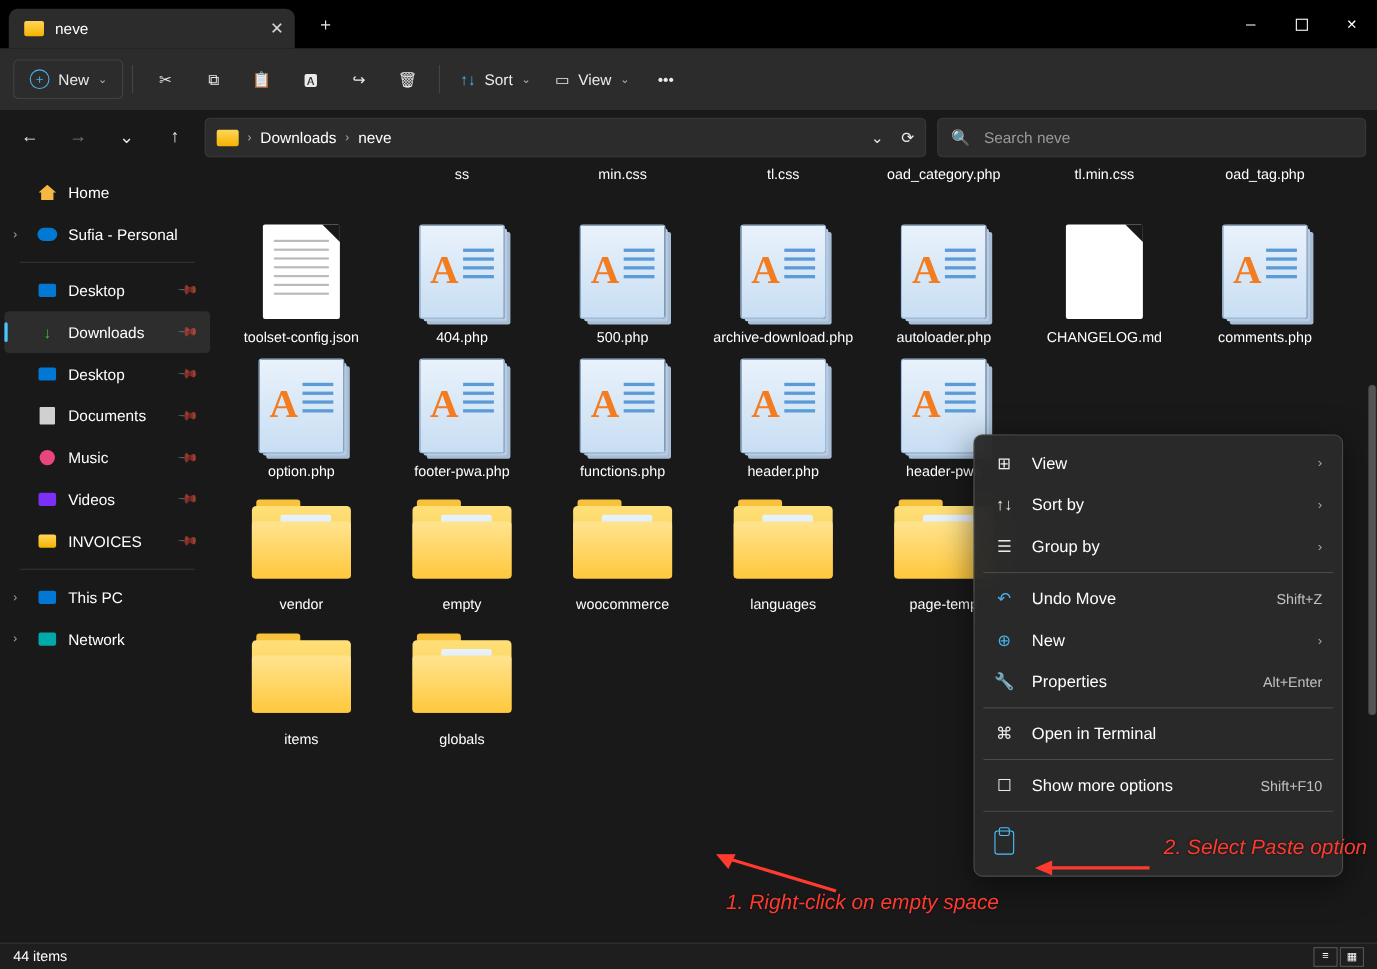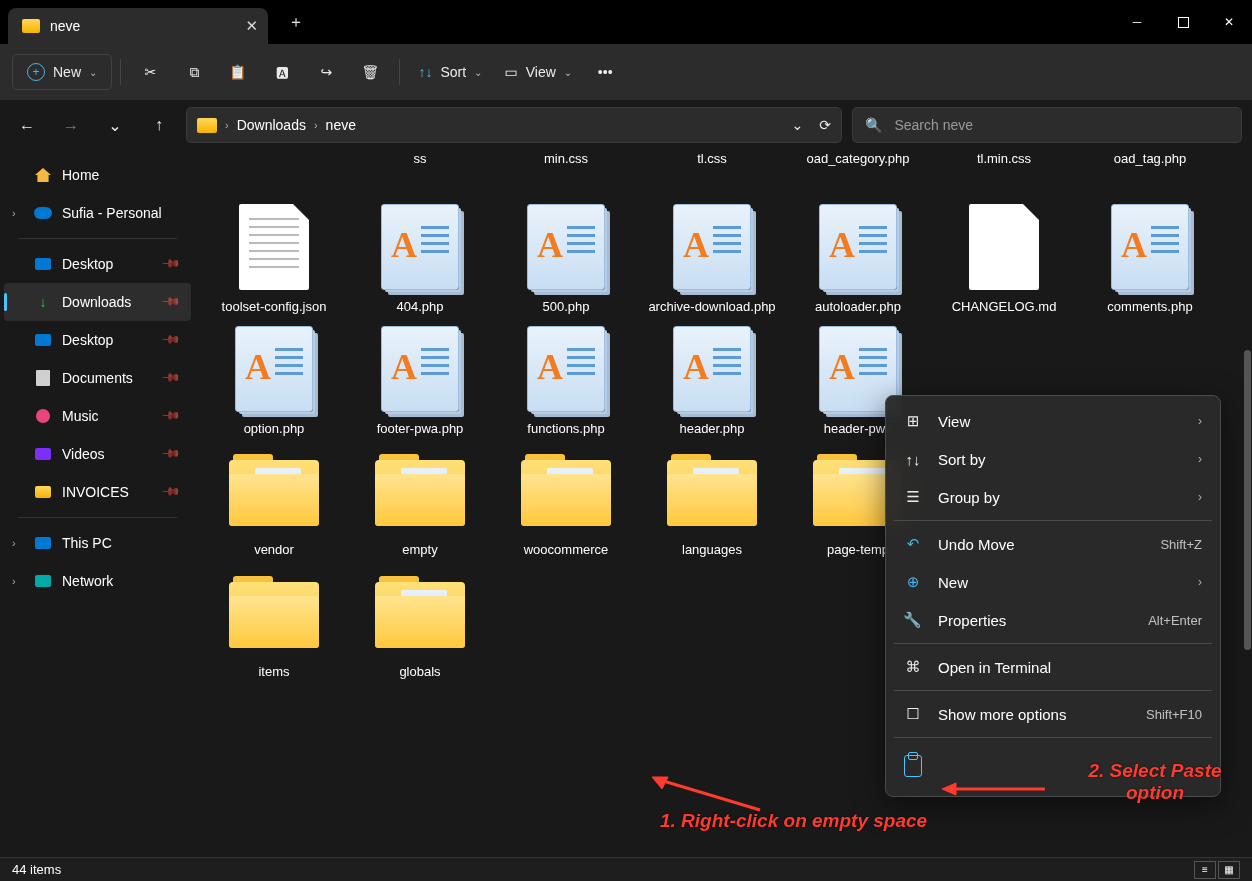--- a/index.html
+++ b/index.html
@@ -80,21 +80,21 @@
   .ctx{position:absolute;left:885px;top:395px;width:336px;background:rgba(42,42,42,0.96);border:1px solid #4a4a4a;border-radius:8px;padding:6px;backdrop-filter:blur(20px);box-shadow:0 8px 30px rgba(0,0,0,.5);}
   .ctxitem{height:38px;display:flex;align-items:center;gap:16px;padding:0 12px;border-radius:5px;font-size:15px;}
   .ctxitem .rt2{margin-left:auto;font-size:13px;opacity:.7;}
   .ctxitem .arr{margin-left:auto;opacity:.6;font-size:12px;}
   .ctxdiv{height:1px;background:#4a4a4a;margin:4px 2px;}
   .ctxicon{width:18px;display:flex;justify-content:center;opacity:.9;}
   .ctxbottom{height:48px;display:flex;align-items:center;padding:0 12px;}
   .clip{width:18px;height:22px;border:1.5px solid #4cc2ff;border-radius:3px;position:relative;}
   .clip::before{content:"";position:absolute;left:3px;top:-4px;width:8px;height:6px;border:1.5px solid #4cc2ff;border-radius:2px;}
   
-  .anno{position:absolute;color:#ff3b30;font-weight:700;font-size:19px;font-style:italic;text-shadow:0 0 2px rgba(0,0,0,.8);}
+  .anno{position:absolute;color:#ff3b30;font-weight:400;font-size:19px;font-style:italic;text-shadow:0 0 2px rgba(0,0,0,.8);}
   .arrow1{position:absolute;left:650px;top:775px;}
   .arrow2{position:absolute;left:940px;top:780px;}
   .arrsvg{stroke:#ff3b30;fill:#ff3b30;}
   
   .status{position:absolute;bottom:0;left:0;right:0;height:24px;background:#1e1e1e;display:flex;align-items:center;padding:0 12px;font-size:13px;border-top:1px solid #333;}
   .status .viewbtns{margin-left:auto;display:flex;gap:2px;}
   .status .viewbtns div{width:22px;height:18px;border:1px solid #555;display:flex;align-items:center;justify-content:center;font-size:10px;}
   
   .scrollbar{position:absolute;right:0;top:150px;width:9px;height:690px;}
   .scrollthumb{position:absolute;right:1px;top:200px;width:7px;height:300px;background:#555;border-radius:4px;}

